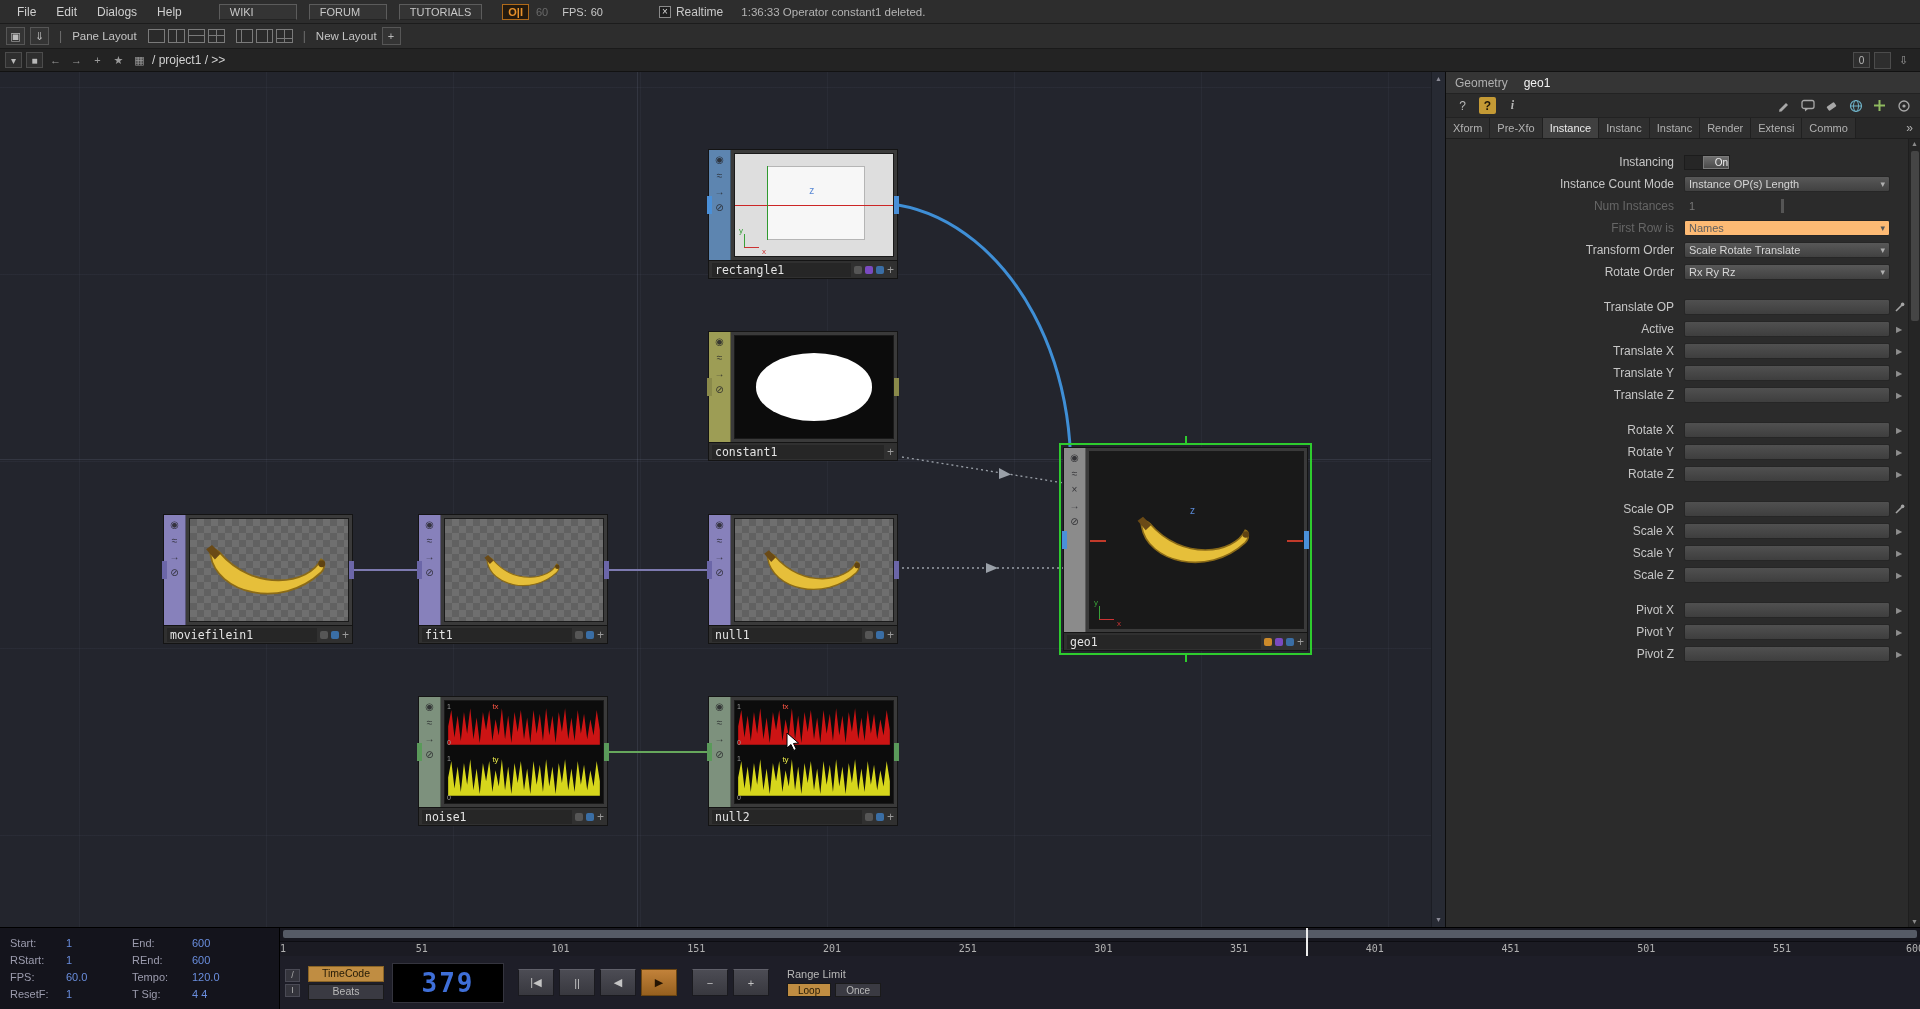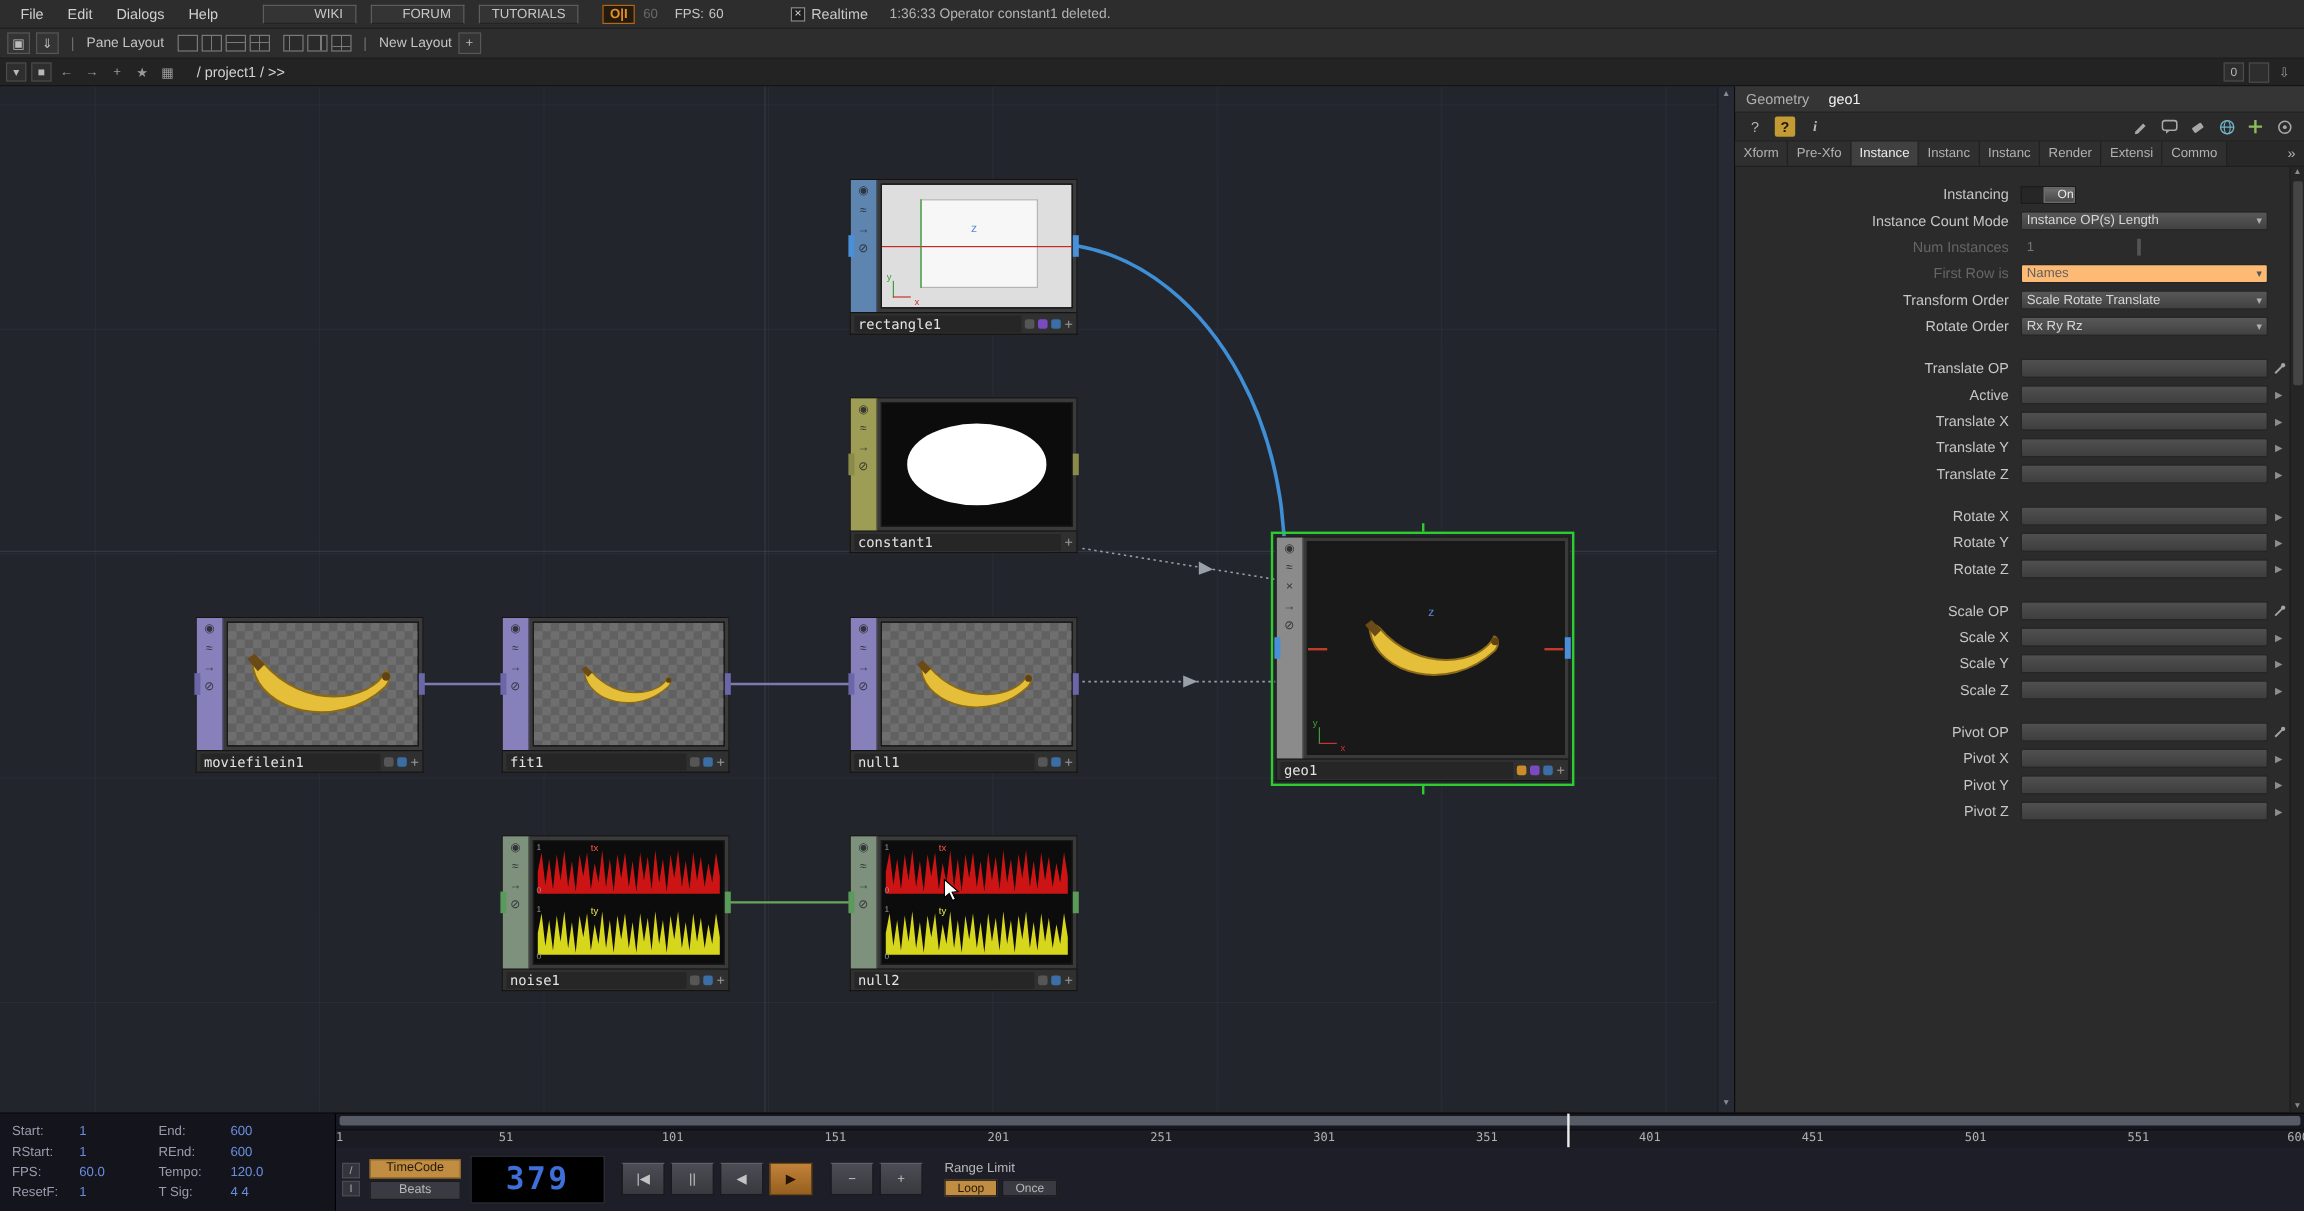--- a/index.html
+++ b/index.html
@@ -6,21 +6,21 @@
   html,body{width:1920px;height:1009px;overflow:hidden}
   body{background:#23252c;font-family:"Liberation Sans","DejaVu Sans",sans-serif;font-size:12px;color:#c8c8c8;position:relative}
   button{font-family:inherit;cursor:pointer}
   i,b{font-style:normal;font-weight:normal;display:block}
 
   
   .menubar{height:24px;background:#2d2d2d;border-bottom:1px solid #1c1c1c;display:flex;align-items:center;padding:0 8px;gap:2px}
   .menus{display:flex;gap:2px}
   .menu-item{padding:2px 9px;color:#d0d0d0}
   .menu-links{display:flex;gap:12px;margin-left:26px}
-  .menu-link-btn{min-width:78px;text-align:right;padding:1px 10px;border:1px solid #5c5c5c;border-bottom-color:#242424;background:#343434;color:#c8c8c8;font-size:11px}
+  .menu-link-btn{min-width:78px;text-align:left;padding:1px 10px;border:1px solid #5c5c5c;border-bottom-color:#242424;background:#343434;color:#c8c8c8;font-size:11px}
   .oi-badge{margin-left:18px;padding:0 5px;border:1px solid #b06a1a;color:#e8912a;background:#241a0e;font-weight:bold;font-size:11px;height:16px;line-height:14px}
   .dim60{color:#6a6a6a;font-size:11px;margin-left:5px}
   .fps{margin-left:12px;font-size:11px;color:#c8c8c8;display:flex;gap:4px}
   .rt{display:flex;align-items:center;gap:5px;margin-left:54px}
   .rt-box{width:12px;height:12px;border:1px solid #8a8a8a;background:#1e1e1e;color:#d8d8d8;font-size:10px;line-height:10px;text-align:center}
   .statusmsg{margin-left:16px;color:#b4b4b4;font-size:11.5px}
 
   
   .toolbar{height:25px;background:#2d2d2d;border-bottom:1px solid #1a1a1a;display:flex;align-items:center;padding:0 6px;gap:5px}
   .tb-icon{width:19px;height:18px;border:1px solid #565656;background:#343434;color:#bbb;font-size:11px;display:flex;align-items:center;justify-content:center}
@@ -34,21 +34,21 @@
   .lb.l4{background-image:linear-gradient(90deg,transparent 7px,#7a7a7a 7px,#7a7a7a 8px,transparent 8px),linear-gradient(transparent 5px,#7a7a7a 5px,#7a7a7a 6px,transparent 6px)}
   .lb.l5{background-image:linear-gradient(90deg,transparent 4px,#7a7a7a 4px,#7a7a7a 5px,transparent 5px)}
   .lb.l6{background-image:linear-gradient(90deg,transparent 10px,#7a7a7a 10px,#7a7a7a 11px,transparent 11px)}
   .lb.l7{background-image:linear-gradient(90deg,transparent 7px,#7a7a7a 7px,#7a7a7a 8px,transparent 8px),linear-gradient(transparent 8px,#7a7a7a 8px,#7a7a7a 9px,transparent 9px)}
 
   
   .pathbar{height:23px;background:#232323;border-bottom:1px solid #121212;display:flex;align-items:center;padding:0 5px;gap:4px}
   .pb-btn{min-width:17px;height:16px;border:1px solid #4c4c4c;background:#2e2e2e;color:#b8b8b8;font-size:10px;display:flex;align-items:center;justify-content:center;padding:0 3px}
   .pb-tall{width:15px;height:17px}
   .pb-ico{color:#9a9a9a;font-size:11px;width:17px;text-align:center}
-  .path-text{margin-left:12px;color:#d2d2d2}
+  .path-text{margin-left:0;color:#d2d2d2}
   .pb-right{margin-left:auto;display:flex;gap:4px;align-items:center;padding-right:3px}
 
   
   .main{display:flex;height:855px}
 
   
   .network{position:relative;flex:1;background-color:#23252d;
     background-image:linear-gradient(rgba(160,170,200,0.05) 1px,transparent 1px),
                      linear-gradient(90deg,rgba(160,170,200,0.05) 1px,transparent 1px);
     background-size:187px 187px;background-position:79px 15px;overflow:hidden}
@@ -761,34 +761,20 @@
             <div class="plabel">Scale Z</div>
             <div class="pzone">
               <div class="pfield"></div>
             </div>
             <div class="pright">
               <span class="parrow">▶</span>
             </div>
           </div>
           <div class="pgap"></div>
           <div class="prow">
-            <div class="plabel">Pivot OP</div>
-            <div class="pzone">
-              <div class="pfield"></div>
-            </div>
-            <div class="pright">
-              <span class="popicon">
-                <svg width="13" height="13" viewBox="0 0 13 13">
-                  <path d="M3 10 L9 4" stroke="#a5a5a5" stroke-width="1.6"></path>
-                  <circle cx="9.6" cy="3.4" r="1.8" fill="#a5a5a5"></circle>
-                </svg>
-              </span>
-            </div>
-          </div>
-          <div class="prow">
             <div class="plabel">Pivot X</div>
             <div class="pzone">
               <div class="pfield"></div>
             </div>
             <div class="pright">
               <span class="parrow">▶</span>
             </div>
           </div>
           <div class="prow">
             <div class="plabel">Pivot Y</div>

